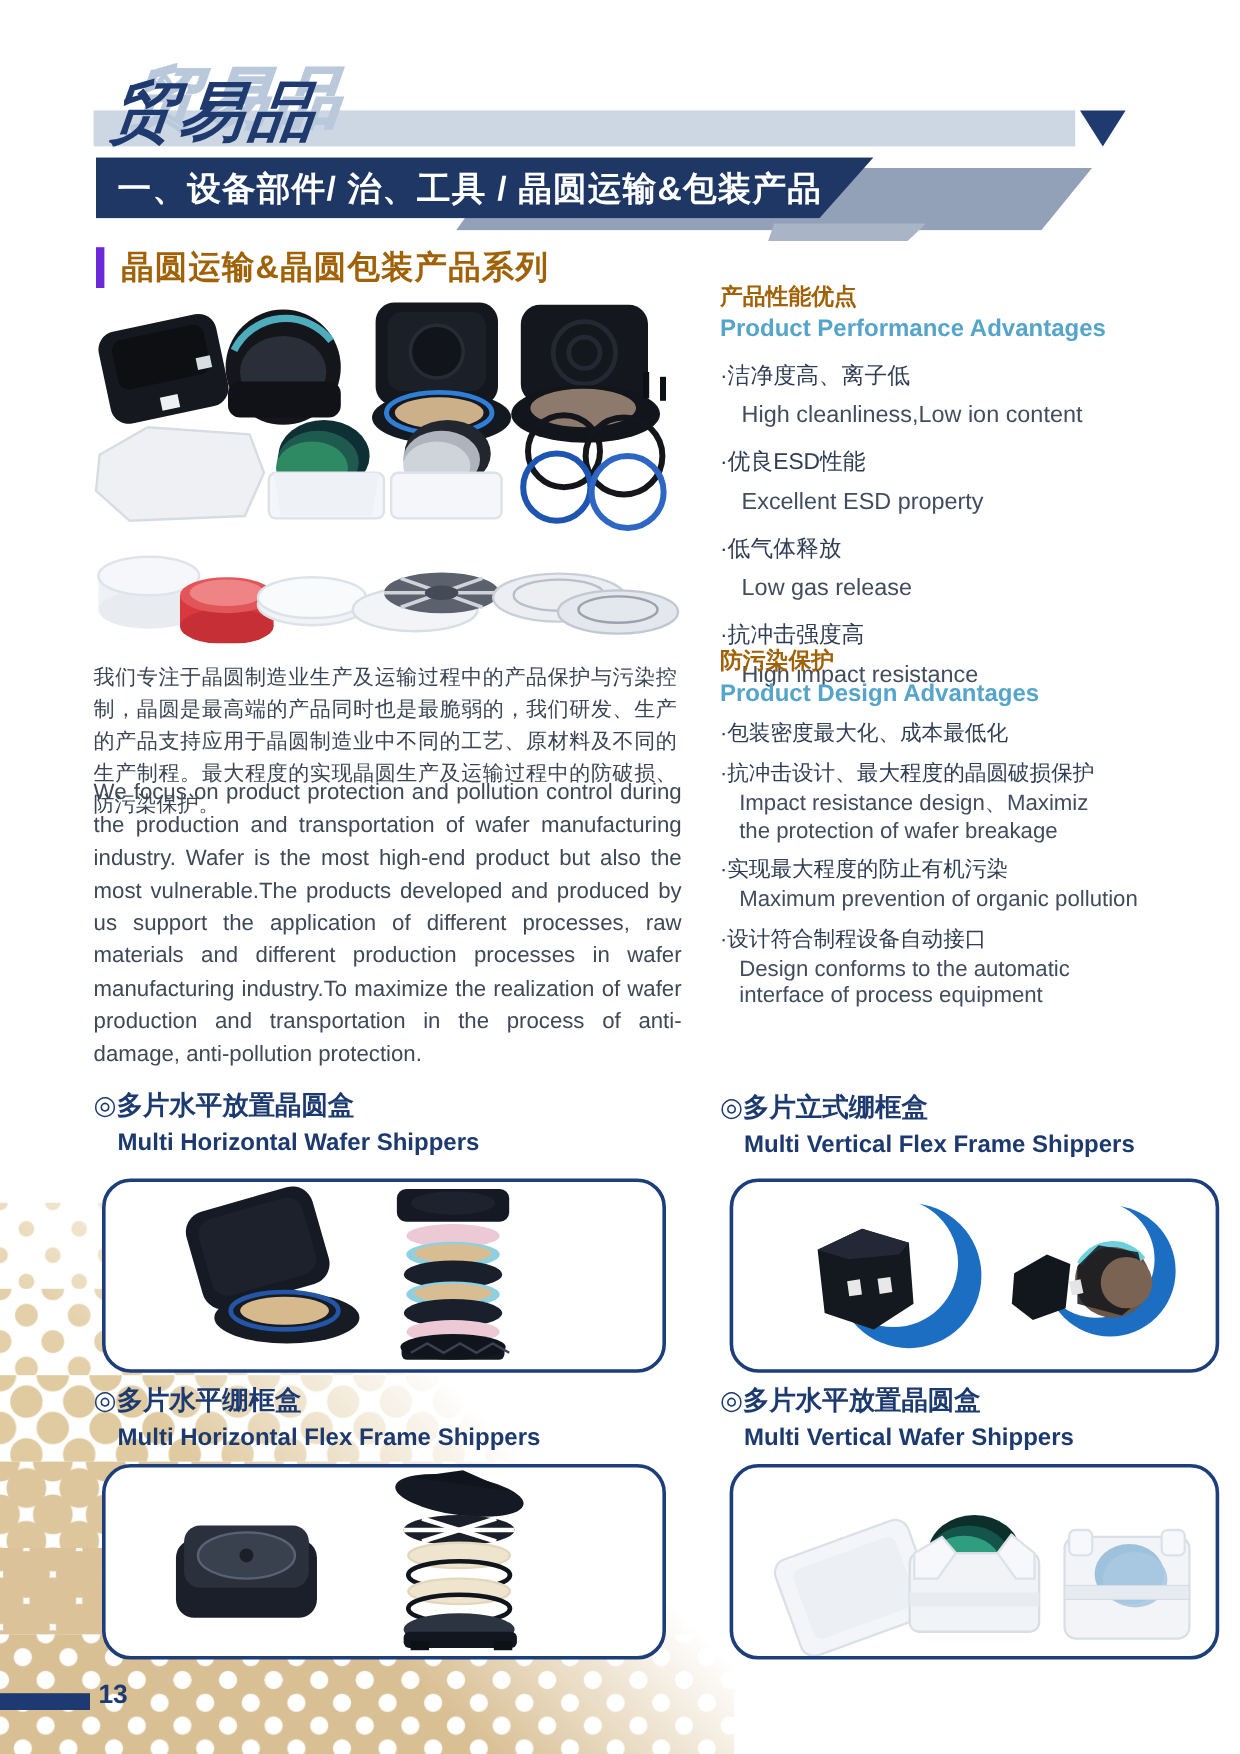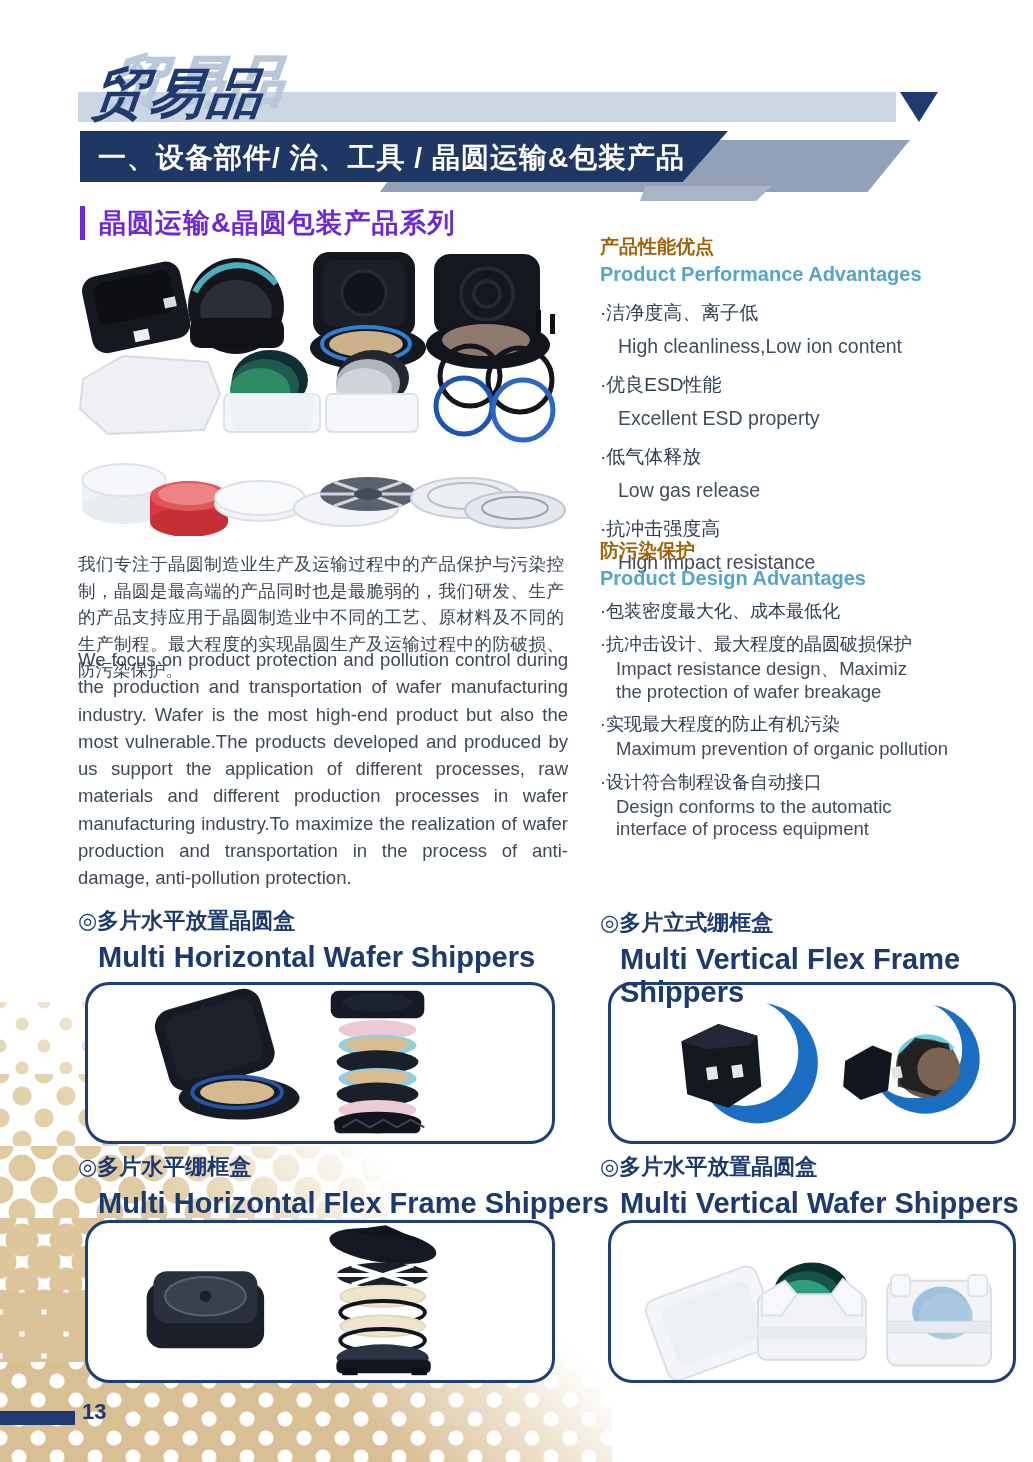--- a/index.html
+++ b/index.html
@@ -29,22 +29,22 @@
     clip-path:polygon(7% 0,100% 0,92% 100%,0 100%); z-index:2; }
   .banner-tail { position:absolute; left:640px; top:186px; width:132px; height:15px; background:#a9b5c7;
     clip-path:polygon(4% 0,100% 0,88% 100%,0 100%); z-index:2; }
   .banner-navy { position:absolute; left:80px; top:131px; width:648px; height:51px; background:#1e3765;
     clip-path:polygon(0 0,100% 0,93% 100%,0 100%); z-index:3; }
   .banner-text { position:absolute; left:98px; top:139px; z-index:4;
     font-size:28px; font-weight:bold; color:#ffffff; letter-spacing:1px; }
 
   
   .sec-title { position:absolute; left:80px; top:206px; z-index:3;
-    border-left:5px solid #6d28d9; padding-left:14px;
-    font-size:27px; font-weight:bold; color:#6d28d9; letter-spacing:1px; line-height:34px; }
+    border-left:7px solid #6d28d9; padding-left:14px;
+    font-size:27px; font-weight:bold; color:#a16207; letter-spacing:1px; line-height:34px; }
 
   
   .collage { position:absolute; left:68px; top:244px; width:504px; height:292px; z-index:2; }
 
   
   .adv-col { position:absolute; width:426px; z-index:2; }
   .adv-perf { left:600px; top:234px; }
   .adv-design { left:600px; top:538px; }
   .adv-h-zh { font-size:19px; font-weight:bold; color:#a16207; }
   .adv-h-en { font-size:20px; font-weight:bold; color:#55a5cb; margin-top:3px; }
@@ -56,21 +56,21 @@
 
   
   .para-zh { position:absolute; left:78px; top:551px; width:486px; z-index:2;
     font-size:17.5px; line-height:26.5px; color:#3a4454; text-align:justify; }
   .para-en { position:absolute; left:78px; top:646px; width:490px; z-index:2;
     font-size:18.5px; line-height:27.3px; color:#3e4857; text-align:justify; }
 
   
   .prod-head { position:absolute; z-index:3; font-weight:bold; color:#1c3a70; }
   .prod-head .zh { font-size:22px; }
-  .prod-head .en { font-size:29px; padding-left:20px; margin-top:5px; }
+  .prod-head .en { font-size:20px; padding-left:20px; margin-top:5px; }
   .ph1 { left:78px;  top:906px; }
   .ph2 { left:600px; top:908px; }
   .ph3 { left:78px;  top:1152px; }
   .ph4 { left:600px; top:1152px; }
 
   .pbox { position:absolute; background:#ffffff; border:3px solid #1d3e7a; border-radius:24px; z-index:2; overflow:hidden; }
   .pb1 { left:85px;  top:982px;  width:470px; height:162px; }
   .pb2 { left:608px; top:982px;  width:408px; height:162px; }
   .pb3 { left:85px;  top:1220px; width:470px; height:163px; }
   .pb4 { left:608px; top:1220px; width:408px; height:163px; }

